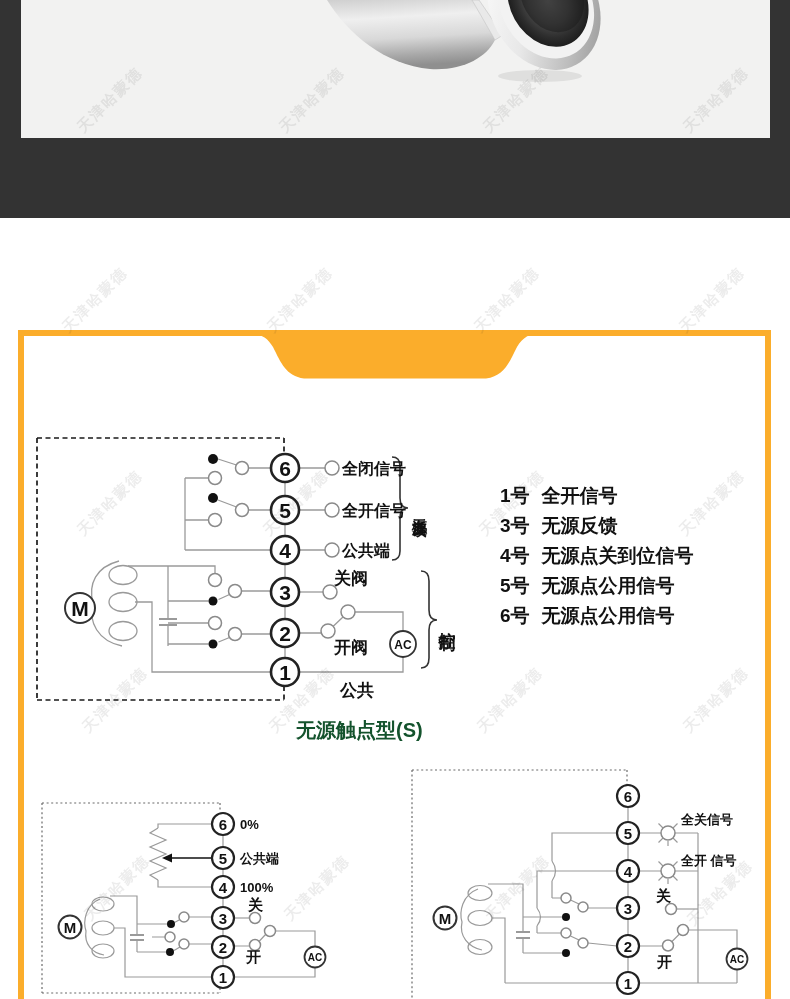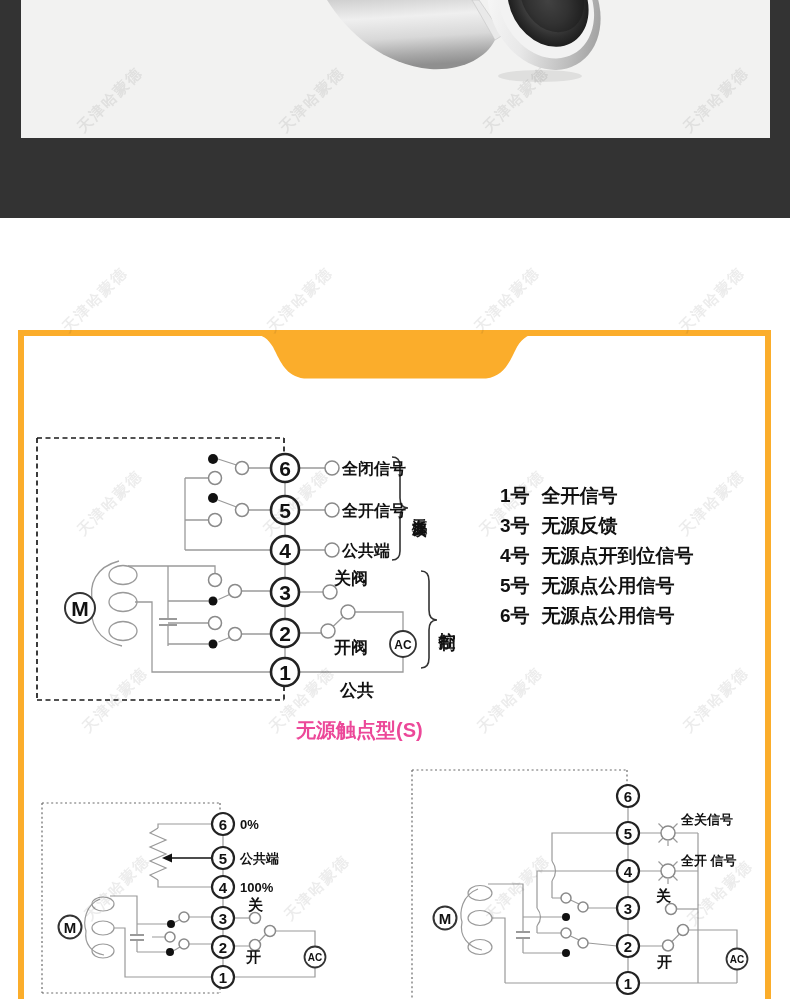--- a/index.html
+++ b/index.html
@@ -48,21 +48,21 @@
   .lab13{font-size:13px;font-weight:bold;}
   .lab15{font-size:15px;font-weight:bold;}
   .vlabel{position:absolute;writing-mode:vertical-rl;text-orientation:upright;
           transform:translate(-50%,-50%);font-weight:bold;color:#111;z-index:3;}
   .vl-feedback{left:419px;top:509px;font-size:15px;letter-spacing:1px;}
   .vl-control{left:447px;top:620px;font-size:17px;letter-spacing:2px;}
   
   .legend{position:absolute;left:500px;top:481px;z-index:3;}
   .legend-row{display:flex;gap:12px;height:30px;line-height:30px;
               font-size:19px;font-weight:bold;color:#111;align-items:center;}
-  .caption{position:absolute;left:296px;top:717px;font-size:20px;font-weight:bold;color:#ec4899;z-index:3;}
+  .caption{position:absolute;left:296px;top:717px;font-size:20px;font-weight:bold;color:#14532d;z-index:3;}
 </style>
 </head>
 <body>
 
 <div class="page">
 
   <div class="photo-strip">
     <div class="photo-bg">
       <svg width="749" height="138" viewBox="21 0 749 138">
         <defs>
@@ -191,21 +191,21 @@
     <div class="legend-row">
         <span>1号</span>
         <span>全开信号</span>
       </div>
     <div class="legend-row">
         <span>3号</span>
         <span>无源反馈</span>
       </div>
     <div class="legend-row">
         <span>4号</span>
-        <span>无源点开到位信号</span>
+        <span>无源点关到位信号</span>
       </div>
     <div class="legend-row">
         <span>5号</span>
         <span>无源点公用信号</span>
       </div>
     <div class="legend-row">
         <span>6号</span>
         <span>无源点公用信号</span>
       </div>
   </div>

